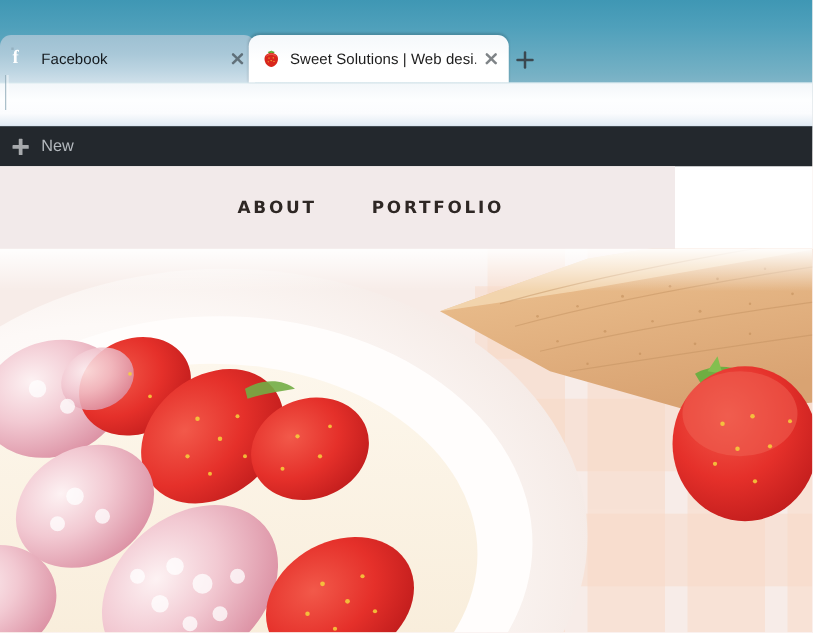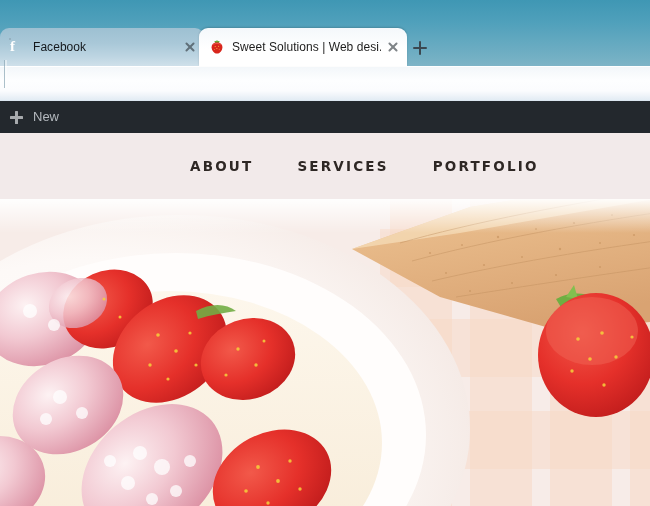--- a/index.html
+++ b/index.html
@@ -207,21 +207,21 @@
     font-size: 13px;
     line-height: 32px;
     white-space: nowrap;
   }
 
   
   .site-header {
     position: absolute;
     left: 0;
     top: 133px;
-    width: 650px;
+    width: 540px;
     height: 66px;
     background: #f2eaea;
   }
   .site-nav {
     position: absolute;
     left: 190px;
     top: 0;
     height: 66px;
     display: flex;
     align-items: center;
@@ -300,21 +300,20 @@
   <div class="adminbar">
     <div class="adminbar-item">
       <span class="plus-icon"></span>
       <span class="adminbar-label">New</span>
     </div>
   </div>
 
   <div class="site-header">
     <nav class="site-nav">
       <span class="nav-item">ABOUT</span>
-      <span class="nav-item">SERVICES</span>
       <span class="nav-item">PORTFOLIO</span>
     </nav>
   </div>
 
   <div class="hero">
     <svg class="hero-photo" viewBox="0 0 650 307" preserveAspectRatio="none">
       <defs>
         <radialGradient id="bowlG" cx="35%" cy="55%" r="72%">
           <stop offset="0%" stop-color="#ffffff"></stop>
           <stop offset="62%" stop-color="#fdf9f7"></stop>

